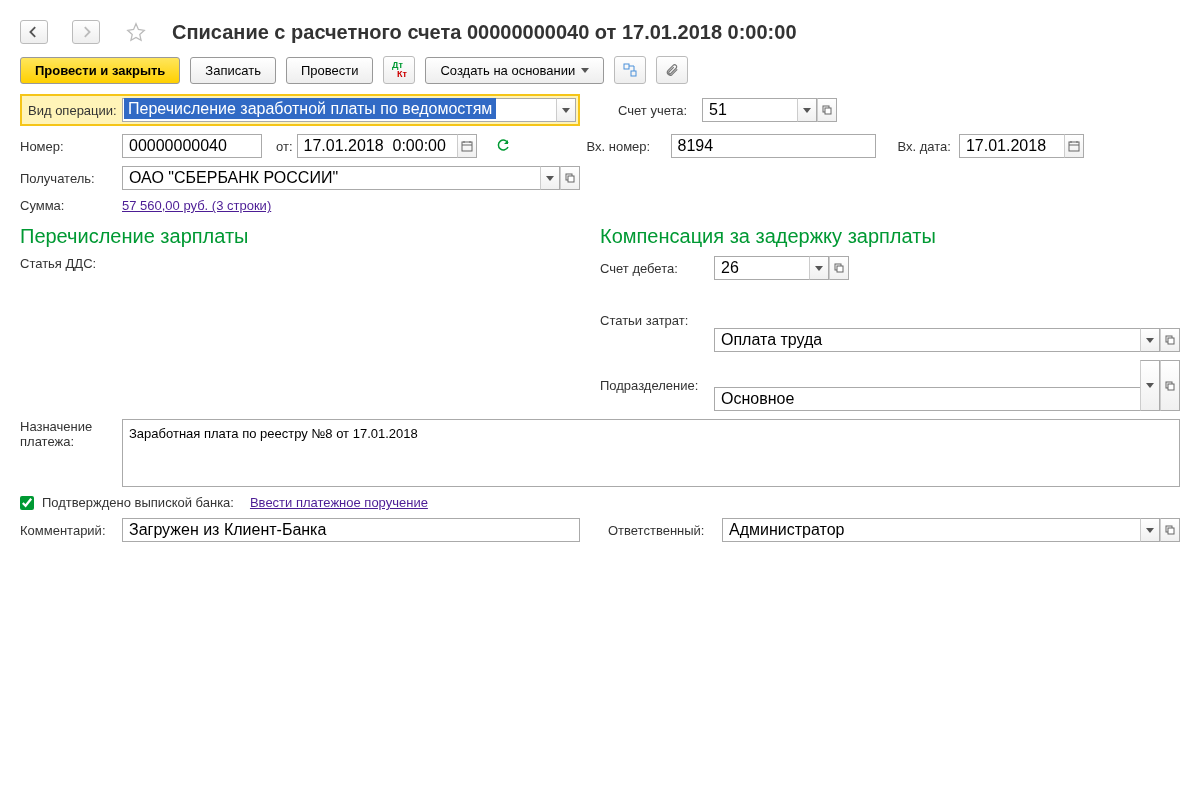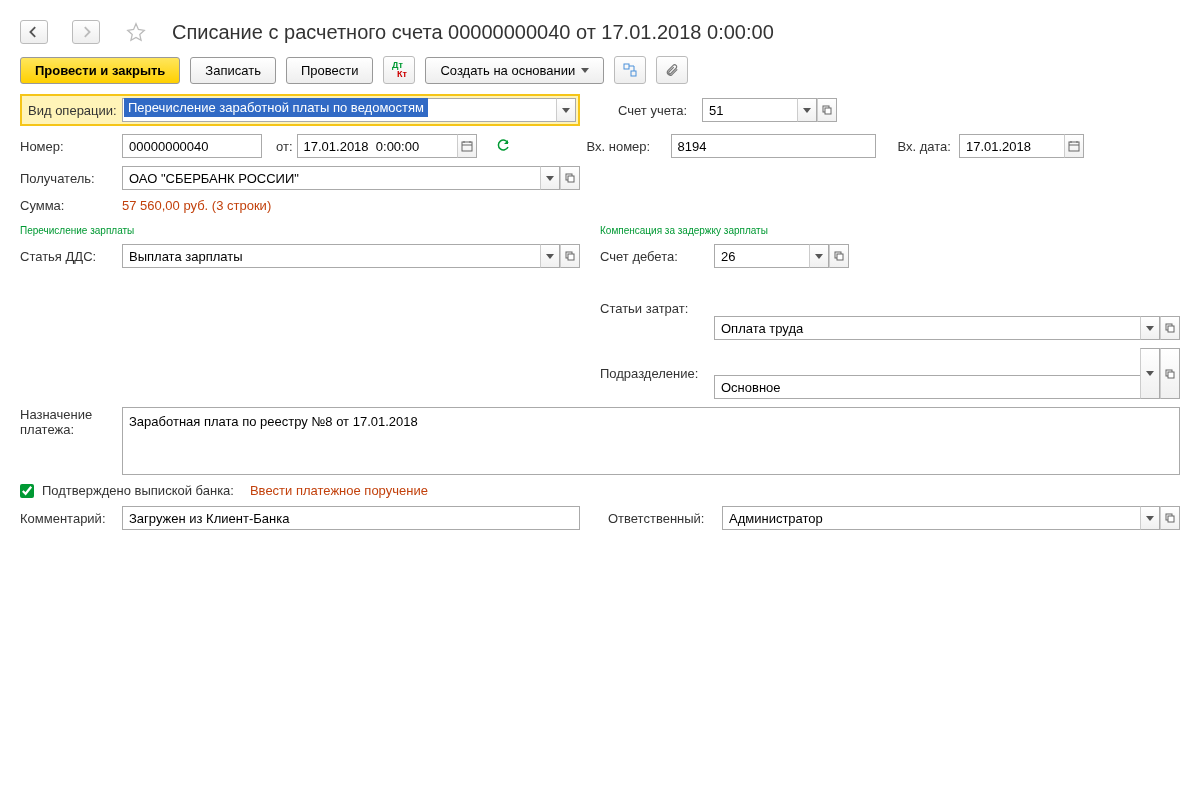--- a/index.html
+++ b/index.html
@@ -1,38 +1,38 @@
 <!DOCTYPE html>
 <html><head>
 <meta charset="utf-8">
 <style>
 * { box-sizing: border-box; margin: 0; padding: 0; }
 body { font-family: Arial, sans-serif; font-size: 13px; color: #333; background: #fff; padding: 20px; }
-.header-row { display: flex; align-items: center; gap: 24px; margin-bottom: 12px; }
+.header-row { display: flex; align-items: center; gap: 24px; margin-bottom: 12px; font-weight: bold; }
 .nav-btn { width: 28px; height: 24px; border: 1px solid #bbb; background: linear-gradient(#fff,#eee); border-radius: 3px; display: flex; align-items: center; justify-content: center; cursor: pointer; }
 .nav-btn svg { width: 12px; height: 12px; }
 .star-icon { width: 24px; height: 24px; display: flex; align-items: center; justify-content: center; }
 .title { font-size: 20px; color: #333; }
 .toolbar { display: flex; align-items: center; gap: 10px; margin-bottom: 10px; }
 .btn { border: 1px solid #999; background: linear-gradient(#fff,#eee); padding: 5px 14px; border-radius: 3px; cursor: pointer; font-size: 13px; }
 .btn-primary { background: linear-gradient(#ffe65c,#ffd000); border-color: #999; font-weight: bold; }
 .icon-btn { width: 32px; height: 28px; border: 1px solid #bbb; background: linear-gradient(#fff,#eee); border-radius: 3px; display: flex; align-items: center; justify-content: center; cursor: pointer; }
 .btn-dropdown { display: flex; align-items: center; }
 .btn-dropdown .caret { margin-left: 6px; }
 .form-row { display: flex; align-items: center; margin-bottom: 8px; gap: 4px; }
 .label { width: 98px; color: #333; flex-shrink: 0; }
-.input { border: 1px solid #aaa; padding: 3px 6px; font-size: 13px; background: #fff; height: 24px; }
+.input { border: 1px solid #aaa; padding: 3px 6px; font-size: 16px; background: #fff; height: 24px; }
 .input-group { display: flex; align-items: stretch; }
 .input-group .input { border-right: none; }
 .input-group .addon { border: 1px solid #aaa; border-left: 1px solid #ccc; background: linear-gradient(#fff,#f0f0f0); width: 20px; display: flex; align-items: center; justify-content: center; cursor: pointer; font-size: 10px; }
 .input-group .addon + .addon { border-left: 1px solid #ccc; }
 .highlight-wrap { background: #fff4b8; border: 2px solid #f5c518; padding: 2px; display: flex; align-items: center; }
 .highlight-sel { background: #316ac5; color: #fff; padding: 2px 4px; }
-.link { color: #c2410c; cursor: pointer; }
-.section-header { color: #009933; font-size: 10px; margin-bottom: 8px; margin-top: 4px; }
+.link { color: #4c1d95; text-decoration: underline; cursor: pointer; }
+.section-header { color: #009933; font-size: 20px; margin-bottom: 8px; margin-top: 4px; }
 .two-col { display: flex; gap: 20px; }
 .col-left { width: 560px; }
 .col-right { flex: 1; }
 .textarea { border: 1px solid #aaa; padding: 6px; font-size: 13px; width: 100%; height: 68px; resize: none; font-family: inherit; outline: none; }
 .checkbox { width: 14px; height: 14px; accent-color: #009933; }
 .caret-down { display:inline-block; width:0; height:0; border-left:4px solid transparent; border-right:4px solid transparent; border-top:5px solid #555; }
 .dtkt { font-size: 9px; line-height: 9px; font-weight: bold; }
 .dtkt .dt { color: #009933; margin-top: 36px; }
 .dtkt .kt { color: #cc0000; }
 </style>
@@ -171,32 +171,20 @@
 <div class="form-row">
   <div class="label">Сумма:</div>
   <a class="link">57 560,00 руб. (3 строки)</a>
 </div>
 
 <div class="two-col">
   <div class="col-left">
     <div class="section-header">Перечисление зарплаты</div>
     <div class="form-row">
       <div class="label">Статья ДДС:</div>
-      <div class="input-group" style="flex:1;">
-        <input class="input" style="flex: 1 1 0%;" value="Выплата зарплаты">
-        <div class="addon">
-            <span class="caret-down"></span>
-          </div>
-        <div class="addon">
-          <svg width="10" height="10" viewBox="0 0 10 10">
-              <rect x="1" y="1" width="6" height="6" fill="none" stroke="#666"></rect>
-              <rect x="3" y="3" width="6" height="6" fill="#fff" stroke="#666"></rect>
-            </svg>
-        </div>
-      </div>
     </div>
   </div>
   <div class="col-right">
     <div class="section-header">Компенсация за задержку зарплаты</div>
     <div class="form-row">
       <div class="label" style="width:110px;">Счет дебета:</div>
       <div class="input-group">
         <input class="input" style="width: 95px;" value="26">
         <div class="addon">
             <span class="caret-down"></span>

